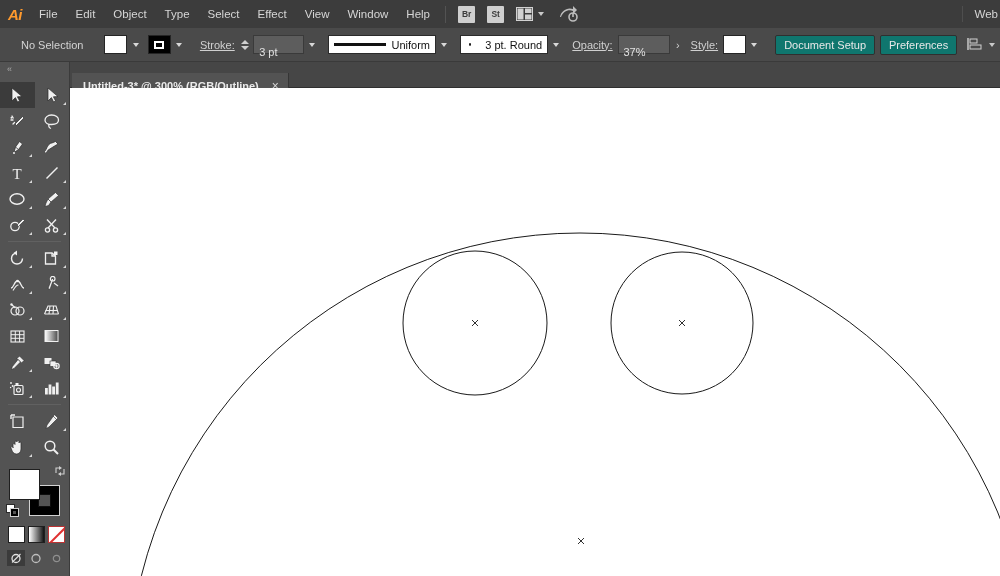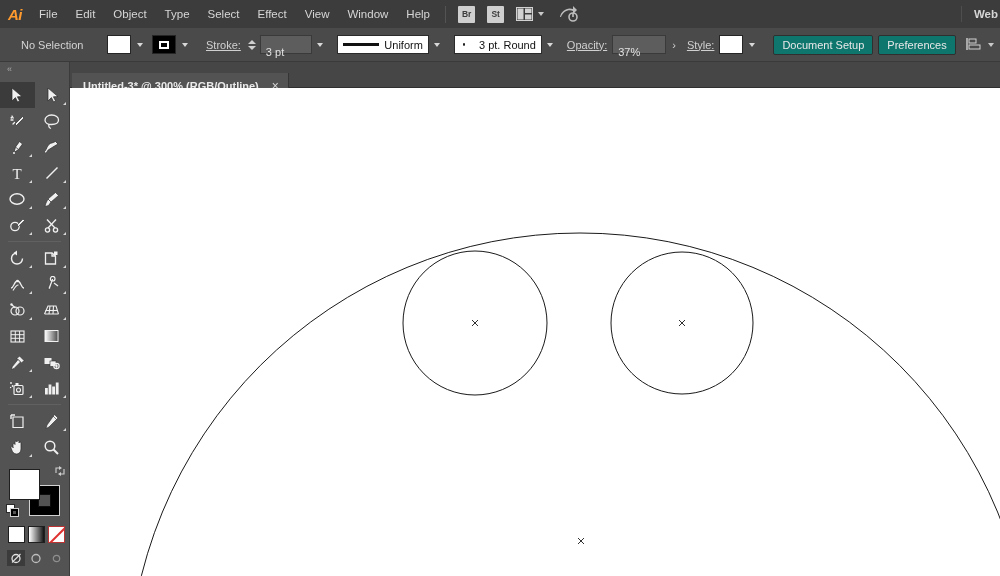--- a/index.html
+++ b/index.html
@@ -85,21 +85,20 @@
   .sync-icon { margin-left: 10px; display:block; }
   .menubar .spacer { flex: 1; }
   .workspace-label {
     font-size: 11.5px;
     color: #d6d6d6;
     padding-right: 2px;
     padding-left: 12px;
     border-left: 1px solid #4e4e4e;
     height: 16px;
     line-height: 16px;
-    font-weight: bold;
   }
 
   
   .controlbar {
     position: absolute;
     left: 0; top: 28px;
     width: 1000px; height: 34px;
     background: #4a4a4a;
     border-bottom: 1px solid #3a3a3a;
     display: flex;
@@ -456,21 +455,21 @@
       <i class="up"></i>
         <i class="dn"></i>
     </div>
     <div class="field-dark" style="width:52px">3 pt</div>
     <div class="dd-btn">
         <span class="chev"></span>
       </div>
 
     <div class="gap"></div>
 
-    <div class="field-light" style="width:92px">
+    <div class="field-light" style="width:108px">
       <span class="profile-line"></span>
       <span>Uniform</span>
     </div>
     <div class="dd-btn">
         <span class="chev"></span>
       </div>
 
     <div class="gap"></div>
 
     <div class="field-light" style="width:88px">

